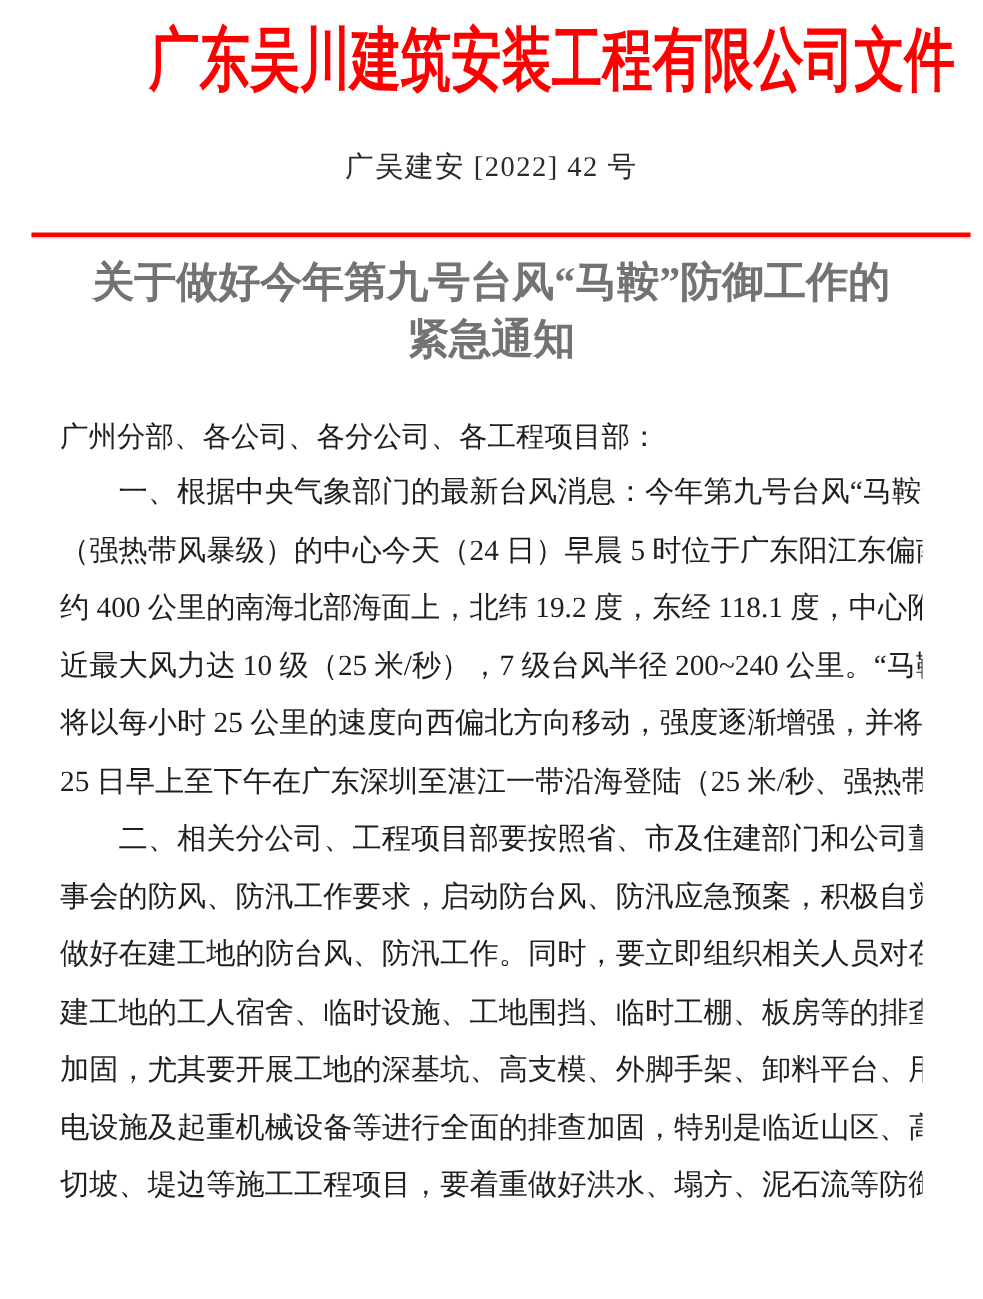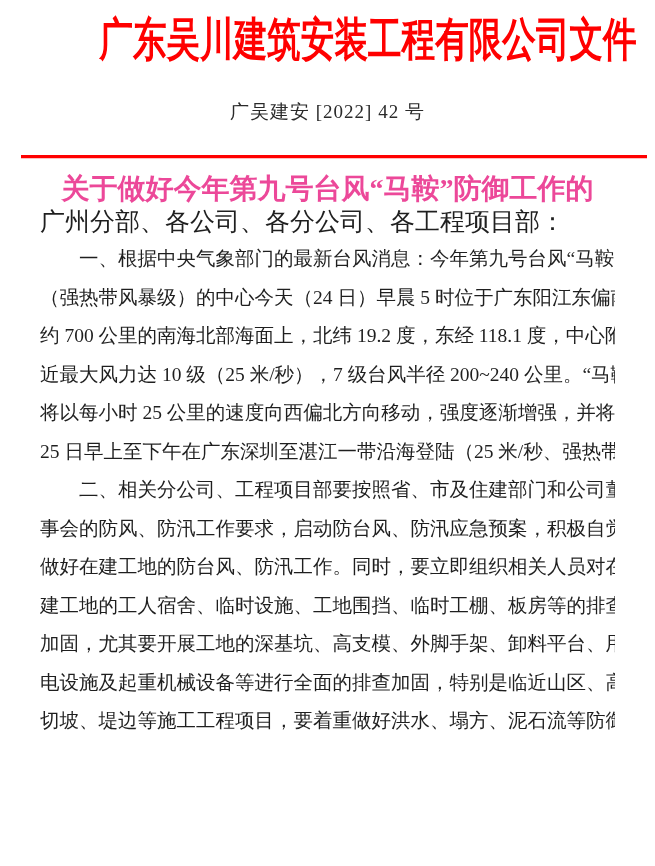--- a/index.html
+++ b/index.html
@@ -47,28 +47,29 @@
     background: var(--red, #ff0000);
     box-shadow: 0 1px 0 rgba(255,0,0,0.25);
   }
   
   .doc-title {
     margin-top: 12px;
     text-align: center;
     font-size: 28px;
     line-height: 38px;
     font-weight: bold;
-    color: #ec4899;
+    color: #737373;
   }
   
   .body-area {
     padding: 0 40px;
   }
   .salutation {
-    font-size: 25px;
+    margin-top: 32px;
+    font-size: 19px;
     line-height: 27px;
   }
   .paragraphs { margin-top: 5px; }
   .bline {
     height: 38.5px;
     line-height: 38.5px;
     font-size: 19.5px;
     text-align: justify;
     text-align-last: justify;
     white-space: nowrap;
@@ -86,31 +87,32 @@
     <h1 class="red-head">
       <span class="stretch">广东吴川建筑安装工程有限公司文件</span>
     </h1>
 
     <div class="doc-number">广吴建安 [2022] 42 号</div>
 
     <div class="red-divider"></div>
 
     <h2 class="doc-title">
       <div>关于做好今年第九号台风“马鞍”防御工作的</div>
+      <div>紧急通知</div>
     </h2>
   </header>
 
   <main class="body-area">
     <p class="salutation">广州分部、各公司、各分公司、各工程项目部：</p>
 
     <div class="paragraphs">
         <div>
           <div class="bline first">一、根据中央气象部门的最新台风消息：今年第九号台风“马鞍”</div>
           <div class="bline">（强热带风暴级）的中心今天（24 日）早晨 5 时位于广东阳江东偏南</div>
-          <div class="bline">约 700 公里的南海北部海面上，北纬 19.2 度，东经 118.1 度，中心附</div>
+          <div class="bline">约 400 公里的南海北部海面上，北纬 19.2 度，东经 118.1 度，中心附</div>
           <div class="bline">近最大风力达 10 级（25 米/秒），7 级台风半径 200~240 公里。“马鞍”</div>
           <div class="bline">将以每小时 25 公里的速度向西偏北方向移动，强度逐渐增强，并将于</div>
           <div class="bline">25 日早上至下午在广东深圳至湛江一带沿海登陆（25 米/秒、强热带</div>
         </div>
         <div>
           <div class="bline first">二、相关分公司、工程项目部要按照省、市及住建部门和公司董</div>
           <div class="bline">事会的防风、防汛工作要求，启动防台风、防汛应急预案，积极自觉</div>
           <div class="bline">做好在建工地的防台风、防汛工作。同时，要立即组织相关人员对在</div>
           <div class="bline">建工地的工人宿舍、临时设施、工地围挡、临时工棚、板房等的排查</div>
           <div class="bline">加固，尤其要开展工地的深基坑、高支模、外脚手架、卸料平台、用</div>

